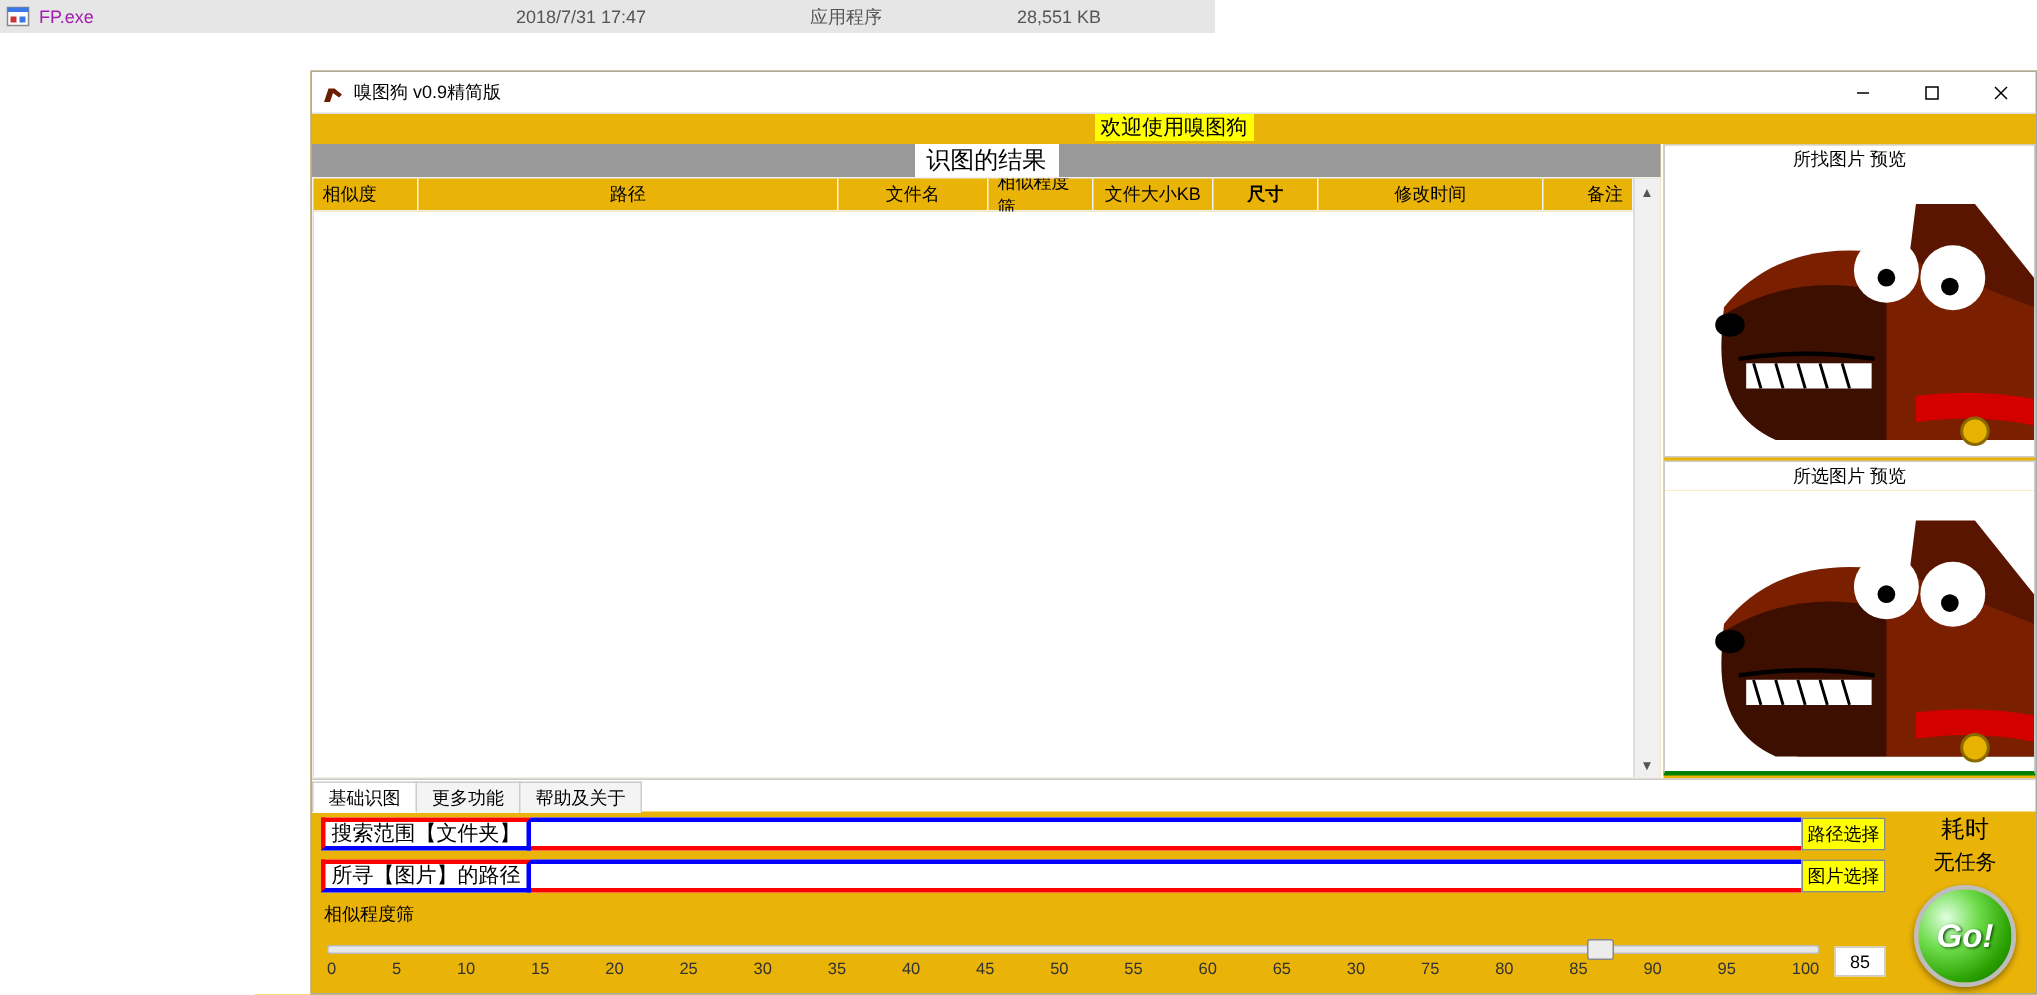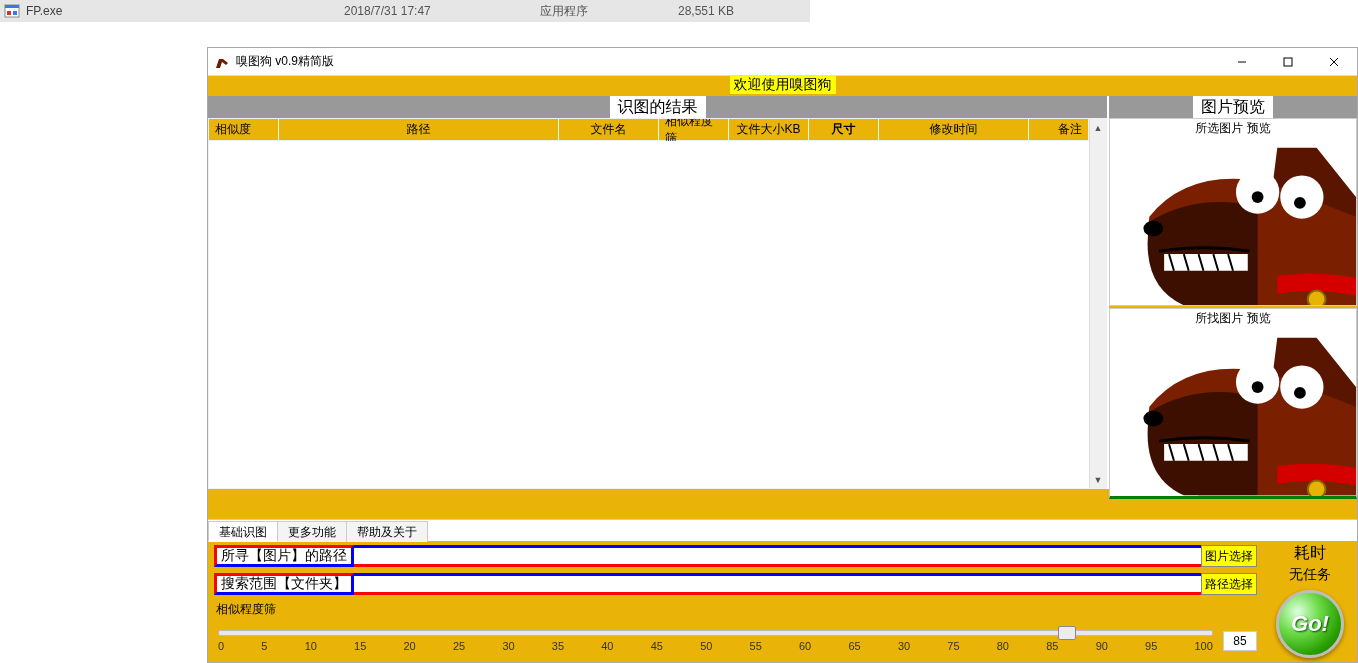--- a/index.html
+++ b/index.html
@@ -1,21 +1,21 @@
 <!DOCTYPE html>
 <html><head>
 <meta charset="utf-8">
 <style>
   * { box-sizing: border-box; margin: 0; padding: 0; }
   body { font-family: "Microsoft YaHei", "Segoe UI", Tahoma, sans-serif; font-size: 12px; background: #fff; width: 1358px; height: 663px; overflow: hidden; position: relative; }
 
   
   .explorer-row { position: absolute; left: 0; top: 0; width: 810px; height: 22px; background: #e6e6e6; display: flex; align-items: center; color: #555; font-size: 12px; }
   .explorer-row .icon-box { width: 18px; height: 18px; margin: 0 3px; display:flex; align-items:center; justify-content:center; }
-  .explorer-row .name { flex: 0 0 320px; padding-left: 2px; color: #404040; }
+  .explorer-row .name { flex: 0 0 320px; padding-left: 2px; color: #a21caf; }
   .explorer-row .date { flex: 0 0 150px; }
   .explorer-row .type { flex: 0 0 140px; text-align:center; }
   .explorer-row .size { flex: 0 0 120px; text-align:right; padding-right:20px; }
 
   
   .app-window { position:absolute; left:207px; top:47px; width:1151px; height:616px; background:#eab308; border:1px solid #aaa; display:flex; flex-direction:column; }
 
   .titlebar { height:28px; background:#fff; display:flex; align-items:center; border-bottom:1px solid #ddd; }
   .titlebar .app-icon { width:16px; height:16px; margin:0 6px; }
   .titlebar .title-text { flex:1; font-size:12px; color:#000; }
@@ -52,21 +52,21 @@
   .vscroll .down-btn{ position:absolute; bottom:0; }
 
   .preview-col { width:250px; display:flex; flex-direction:column; border-left:2px solid #fff; }
   .preview-block { flex:1; display:flex; flex-direction:column; border:1px solid #ccc; margin-bottom:2px; }
   .preview-block:last-child{ border-bottom:3px solid #008000; }
   .preview-caption { text-align:center; font-size:12px; padding:1px 0; background:#fff;}
   .preview-img { flex:1; background:#fff; display:flex; align-items:center; justify-content:center; overflow:hidden; }
   .dog-svg { width:100%; height:100%; }
 
   
-  .tabs-row { height:22px; display:flex; border-top:1px solid #ccc; background:#fff;margin-top:30px; }
+  .tabs-row { height:22px; display:flex; border-top:1px solid #ccc; background:#fff; }
   .tab { padding:2px 10px; font-size:12px; border:1px solid #ccc; border-bottom:none; margin-right:-1px; background:#fff; position:relative; top:1px; }
   .tab.active { background:#fff; border-bottom:1px solid #fff; font-weight:normal; z-index:2;}
   .tab.inactive { background:#f4f4f4; }
 
   
   .bottom-area { display:flex; }
   .controls-col { flex:1; padding:4px 6px 2px 6px; }
   .path-row { display:flex; height:22px; margin-bottom:6px; align-items:stretch; }
   .path-row .framelabel { border:3px solid; border-top-color:#ff0000; border-left-color:#ff0000; border-right-color:#0000ff; border-bottom-color:#0000ff; background:#fff; font-size:14px; padding:0 4px; display:flex; align-items:center; white-space:nowrap; }
   .path-row .path-space { flex:1; border-top:3px solid #0000ff; border-bottom:3px solid #ff0000; border-left:none; border-right:none; background:#fff;}
@@ -156,22 +156,46 @@
           <div class="table-body"></div>
         </div>
         <div class="vscroll">
           <div class="up-btn">▲</div>
           <div class="down-btn">▼</div>
         </div>
       </div>
     </div>
 
     <div class="preview-col">
-      <div class="gray-header">
-        <div class="white-label">图片预览</div>
+      <div class="preview-block">
+        <div class="preview-caption">所找图片 预览</div>
+        <div class="preview-img">
+          <svg class="dog-svg" viewBox="0 0 250 170" preserveAspectRatio="xMidYMid meet">
+            <rect x="0" y="0" width="250" height="170" fill="#fff"></rect>
+
+            <path d="M170 10 L210 10 L250 60 L250 170 L150 170 Z" fill="#5a1500"></path>
+
+            <path d="M40 80 Q80 30 160 45 L250 80 L250 170 L90 170 Q30 150 40 80 Z" fill="#7a1f00"></path>
+            <path d="M40 85 Q90 55 150 70 L150 170 L75 170 Q30 150 40 85 Z" fill="#3d0f00"></path>
+
+            <circle cx="150" cy="55" r="22" fill="#fff"></circle>
+            <circle cx="195" cy="60" r="22" fill="#fff"></circle>
+            <circle cx="150" cy="60" r="6" fill="#000"></circle>
+            <circle cx="193" cy="66" r="6" fill="#000"></circle>
+
+            <ellipse cx="44" cy="92" rx="10" ry="8" fill="#000"></ellipse>
+
+            <path d="M55 118 L140 118 L140 135 L55 135 Z" fill="#fff"></path>
+            <path d="M60 118 L65 135 M75 118 L80 135 M90 118 L95 135 M105 118 L110 135 M120 118 L125 135" stroke="#000" stroke-width="2"></path>
+            <path d="M50 115 Q95 108 142 115" stroke="#000" stroke-width="3" fill="none"></path>
+
+            <path d="M170 140 Q210 135 250 142 L250 160 Q210 152 170 158 Z" fill="#d40000"></path>
+            <circle cx="210" cy="164" r="9" fill="#e7b200" stroke="#8a6a00" stroke-width="2"></circle>
+          </svg>
+        </div>
       </div>
       <div class="preview-block">
         <div class="preview-caption">所选图片 预览</div>
         <div class="preview-img">
           <svg class="dog-svg" viewBox="0 0 250 170" preserveAspectRatio="xMidYMid meet">
             <rect x="0" y="0" width="250" height="170" fill="#fff"></rect>
             <path d="M170 10 L210 10 L250 60 L250 170 L150 170 Z" fill="#5a1500"></path>
             <path d="M40 80 Q80 30 160 45 L250 80 L250 170 L90 170 Q30 150 40 80 Z" fill="#7a1f00"></path>
             <path d="M40 85 Q90 55 150 70 L150 170 L75 170 Q30 150 40 85 Z" fill="#3d0f00"></path>
             <circle cx="150" cy="55" r="22" fill="#fff"></circle>
@@ -180,67 +204,40 @@
             <circle cx="193" cy="66" r="6" fill="#000"></circle>
             <ellipse cx="44" cy="92" rx="10" ry="8" fill="#000"></ellipse>
             <path d="M55 118 L140 118 L140 135 L55 135 Z" fill="#fff"></path>
             <path d="M60 118 L65 135 M75 118 L80 135 M90 118 L95 135 M105 118 L110 135 M120 118 L125 135" stroke="#000" stroke-width="2"></path>
             <path d="M50 115 Q95 108 142 115" stroke="#000" stroke-width="3" fill="none"></path>
             <path d="M170 140 Q210 135 250 142 L250 160 Q210 152 170 158 Z" fill="#d40000"></path>
             <circle cx="210" cy="164" r="9" fill="#e7b200" stroke="#8a6a00" stroke-width="2"></circle>
           </svg>
         </div>
       </div>
-      <div class="preview-block">
-        <div class="preview-caption">所找图片 预览</div>
-        <div class="preview-img">
-          <svg class="dog-svg" viewBox="0 0 250 170" preserveAspectRatio="xMidYMid meet">
-            <rect x="0" y="0" width="250" height="170" fill="#fff"></rect>
-
-            <path d="M170 10 L210 10 L250 60 L250 170 L150 170 Z" fill="#5a1500"></path>
-
-            <path d="M40 80 Q80 30 160 45 L250 80 L250 170 L90 170 Q30 150 40 80 Z" fill="#7a1f00"></path>
-            <path d="M40 85 Q90 55 150 70 L150 170 L75 170 Q30 150 40 85 Z" fill="#3d0f00"></path>
-
-            <circle cx="150" cy="55" r="22" fill="#fff"></circle>
-            <circle cx="195" cy="60" r="22" fill="#fff"></circle>
-            <circle cx="150" cy="60" r="6" fill="#000"></circle>
-            <circle cx="193" cy="66" r="6" fill="#000"></circle>
-
-            <ellipse cx="44" cy="92" rx="10" ry="8" fill="#000"></ellipse>
-
-            <path d="M55 118 L140 118 L140 135 L55 135 Z" fill="#fff"></path>
-            <path d="M60 118 L65 135 M75 118 L80 135 M90 118 L95 135 M105 118 L110 135 M120 118 L125 135" stroke="#000" stroke-width="2"></path>
-            <path d="M50 115 Q95 108 142 115" stroke="#000" stroke-width="3" fill="none"></path>
-
-            <path d="M170 140 Q210 135 250 142 L250 160 Q210 152 170 158 Z" fill="#d40000"></path>
-            <circle cx="210" cy="164" r="9" fill="#e7b200" stroke="#8a6a00" stroke-width="2"></circle>
-          </svg>
-        </div>
-      </div>
     </div>
   </div>
 
   <div class="tabs-row">
     <div class="tab active">基础识图</div>
     <div class="tab inactive">更多功能</div>
     <div class="tab inactive">帮助及关于</div>
   </div>
 
   <div class="bottom-area">
     <div class="controls-col">
       <div class="path-row">
+        <div class="framelabel">搜索范围【文件夹】</div>
+        <div class="path-space"></div>
+        <div class="choose-btn">路径选择</div>
+      </div>
+      <div class="path-row">
         <div class="framelabel">所寻【图片】的路径</div>
         <div class="path-space"></div>
         <div class="choose-btn">图片选择</div>
-      </div>
-      <div class="path-row">
-        <div class="framelabel">搜索范围【文件夹】</div>
-        <div class="path-space"></div>
-        <div class="choose-btn">路径选择</div>
       </div>
       <div class="slider-group">
         <div class="slider-title">相似程度筛</div>
         <div class="slider-row">
           <div class="slider-track-wrap">
             <div class="slider-track"></div>
             <div class="slider-thumb" style="left:calc(85% - 9px);"></div>
             <div class="slider-ticks">
               <span>0</span>
                 <span>5</span>

